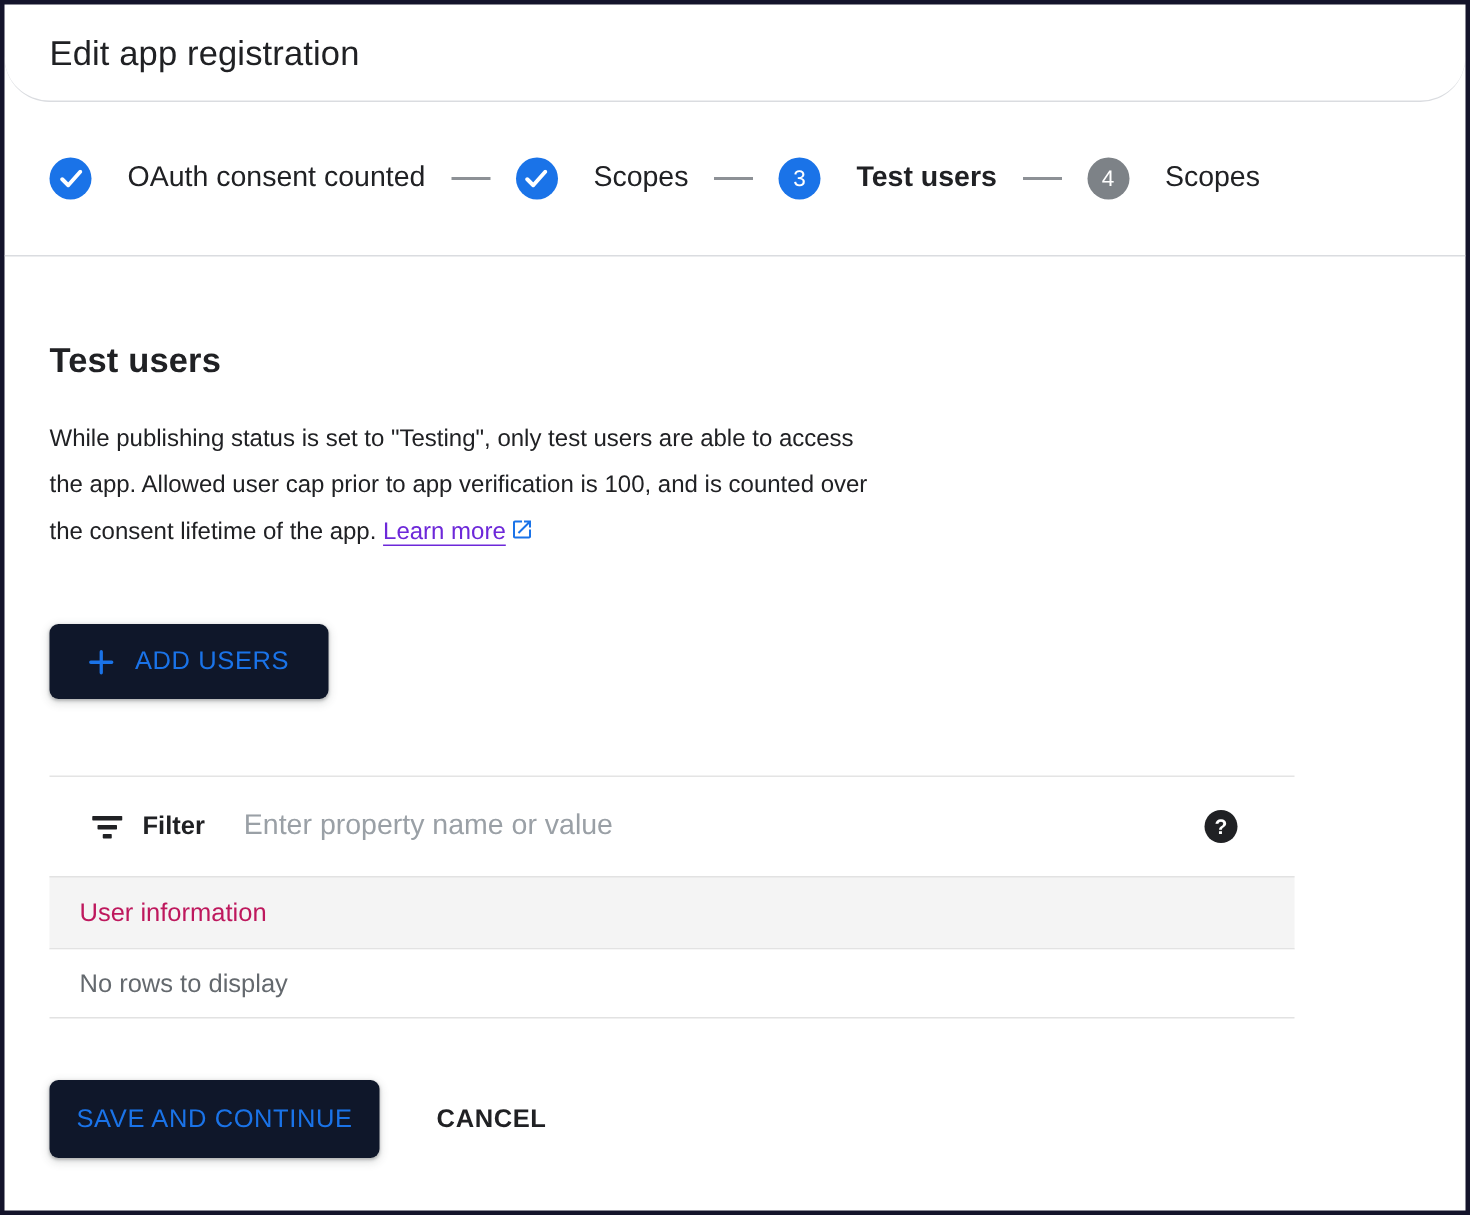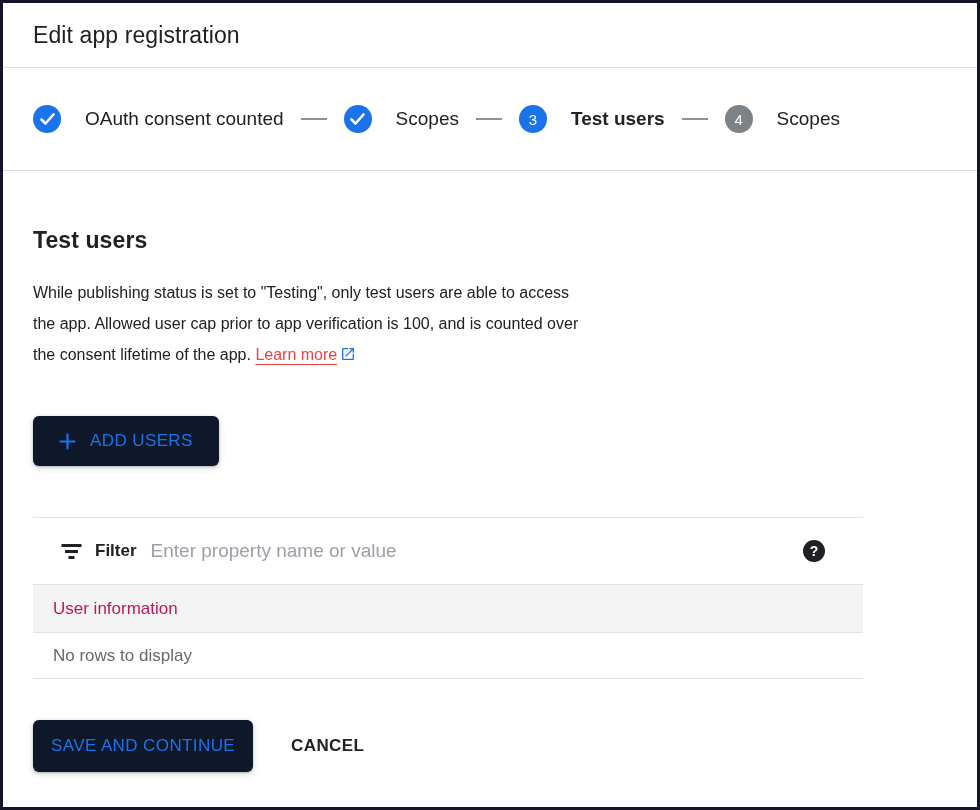--- a/index.html
+++ b/index.html
@@ -12,20 +12,21 @@
     overflow: hidden;
   }
 
   
   .app-header {
     height: 65px;
     display: flex;
     align-items: center;
     padding: 4px 30px;
     border-bottom: 1px solid #dadce0;
+    border-radius: 30px;
   }
   .app-header .title {
     font-size: 23px;
     font-weight: 500;
     letter-spacing: 0.1px;
   }
 
   
   .stepper {
     height: 103px;
@@ -79,21 +80,21 @@
     letter-spacing: 0.1px;
   }
   .description {
     margin-top: 23px;
     font-size: 16px;
     line-height: 31px;
     max-width: 880px;
     color: #202124;
   }
   .learn-more {
-    color: #ef4444;
+    color: #6d28d9;
     text-decoration: underline;
     text-underline-offset: 4px;
     cursor: pointer;
     white-space: nowrap;
     text-align: center;
   }
   .external-icon { margin-left: 3px; vertical-align: -2px; }
 
   .btn {
     display: inline-flex;
@@ -138,21 +139,21 @@
   }
   .filter-icon { display: inline-flex; }
   .filter-label {
     margin-left: 13px;
     font-size: 17px;
     font-weight: 700;
     color: #202124;
   }
   .filter-input {
     flex: 1;
-    margin-left: 14px;
+    margin-left: 26px;
     border: none;
     outline: none;
     font-family: inherit;
     font-size: 19px;
     color: #202124;
     background: transparent;
   }
   .filter-input::placeholder { color: #9aa0a6; }
   .help-icon {
     width: 22px;

